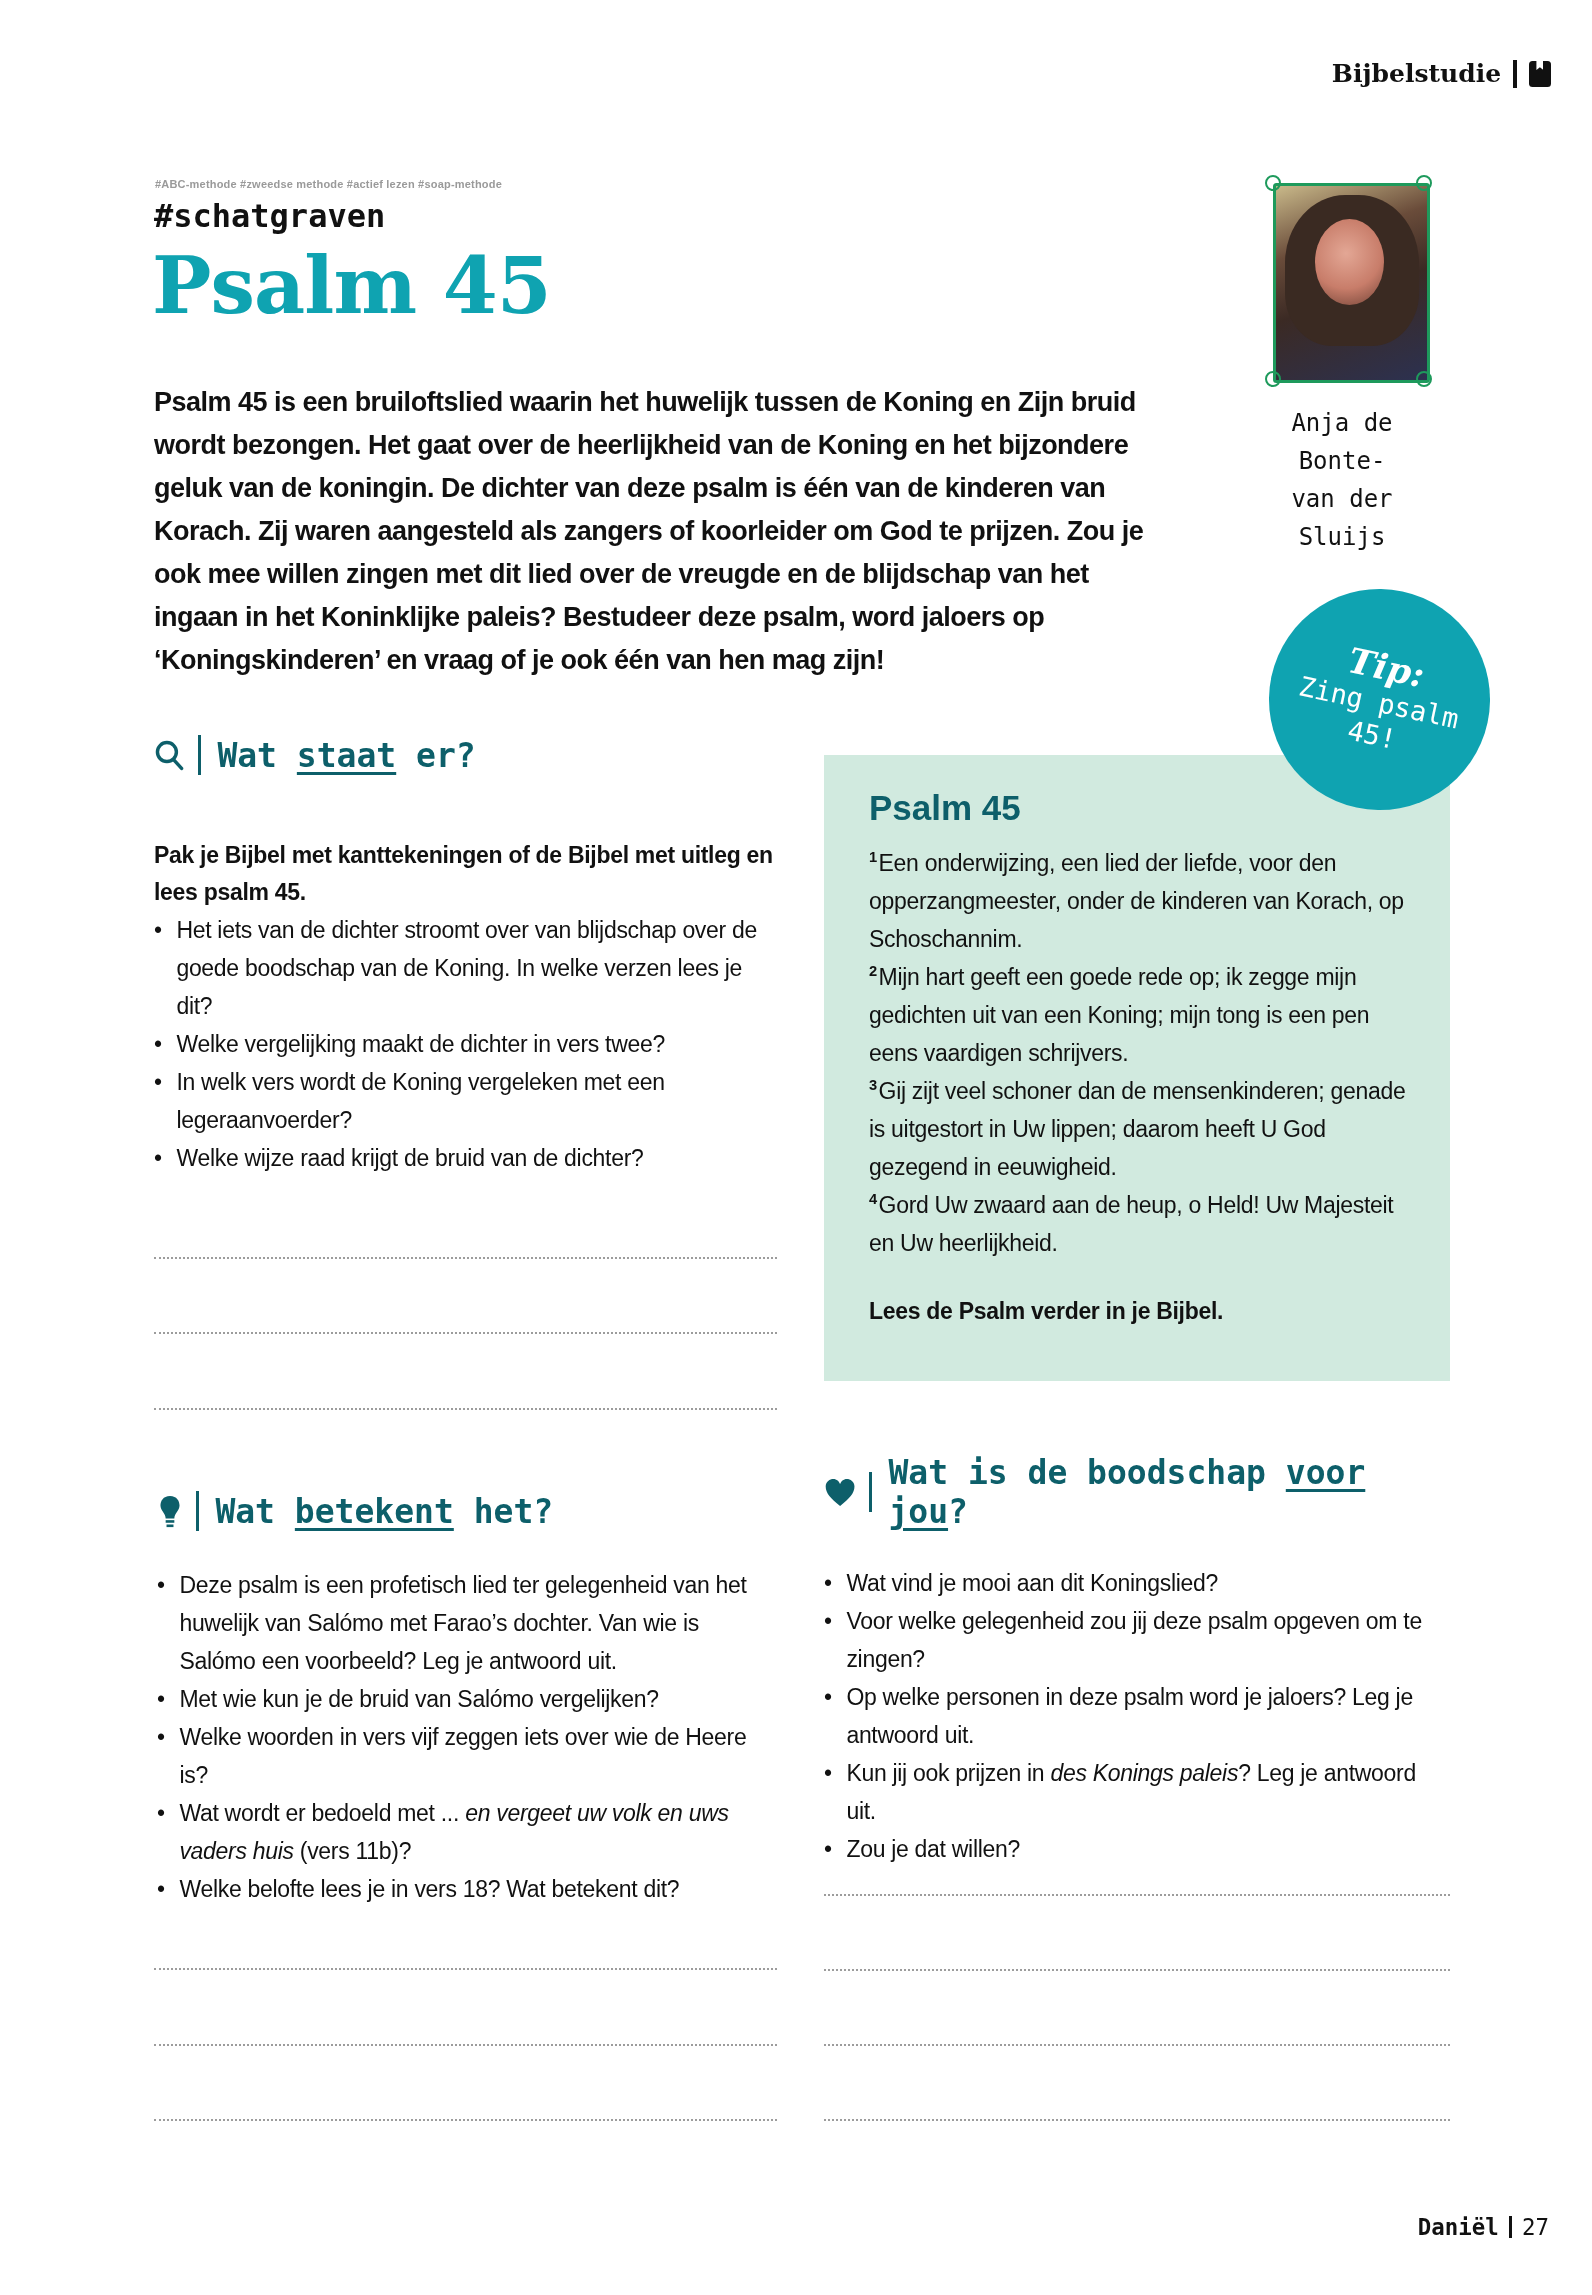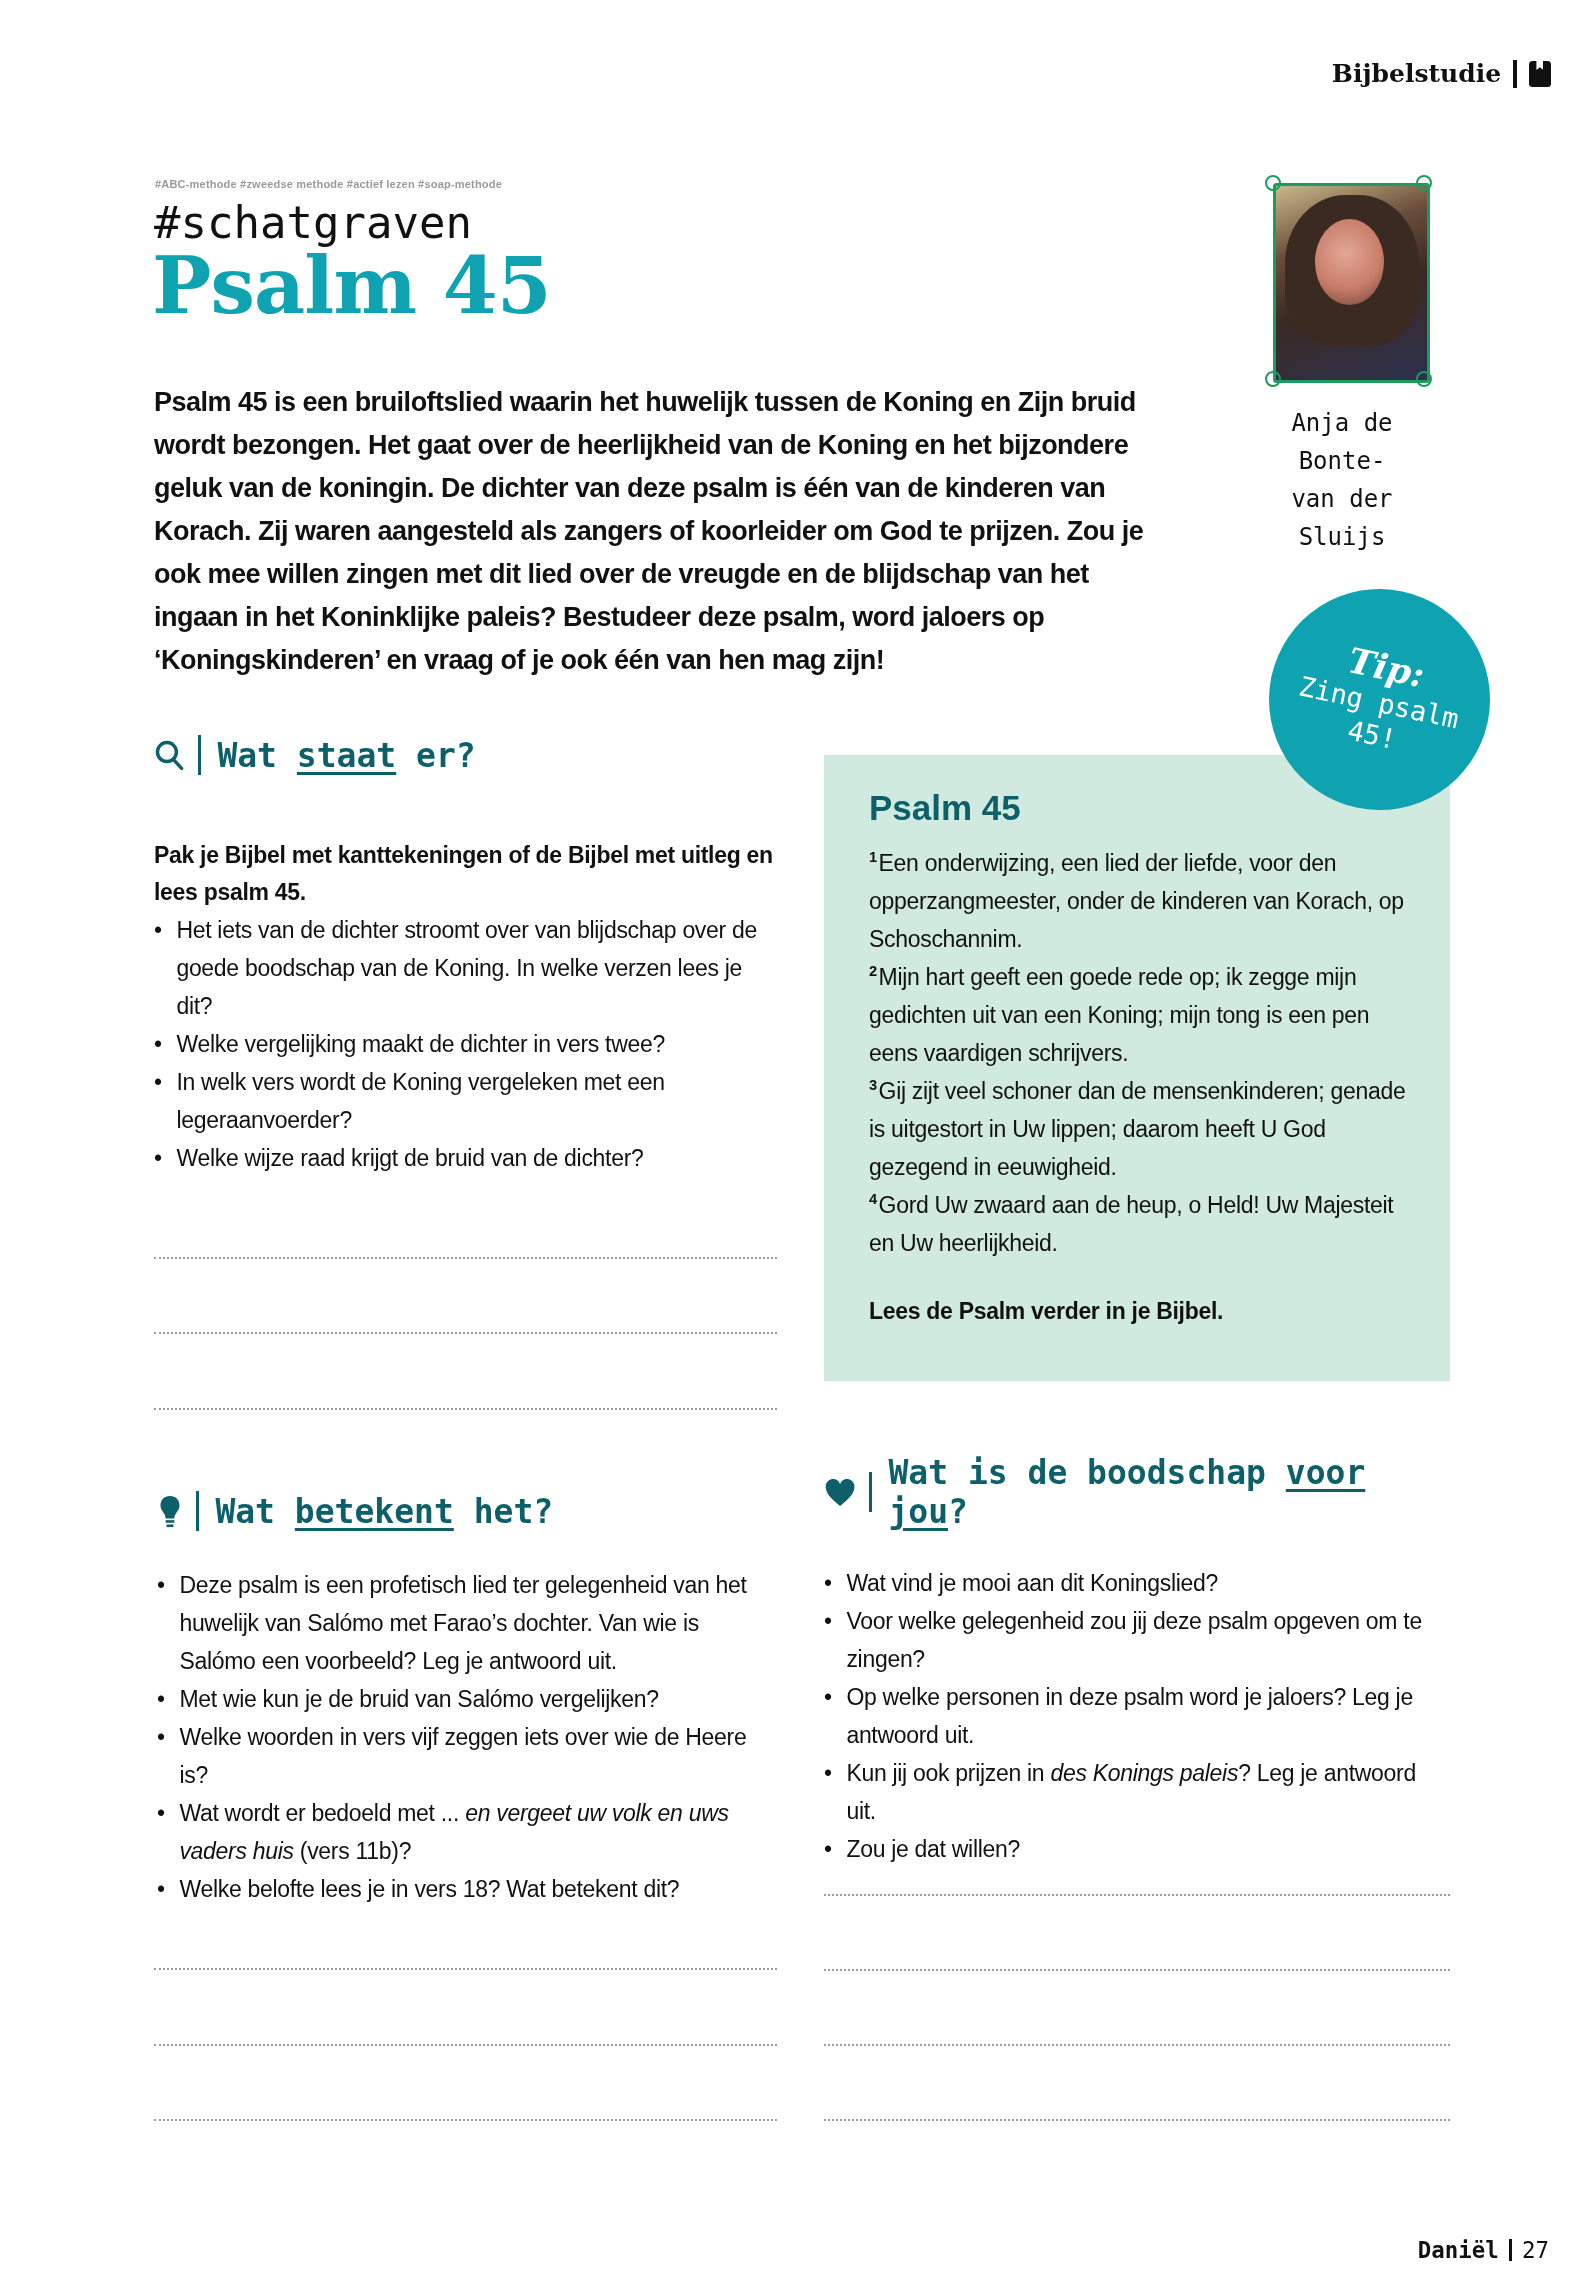--- a/index.html
+++ b/index.html
@@ -6,21 +6,21 @@
   body { width:1592px; height:2295px; position:relative; overflow:hidden; font-family:"Liberation Sans", sans-serif; color:#111; }
   .abs { position:absolute; }
 
   
   .run-head { right:41px; top:59px; display:flex; align-items:center; gap:12px; font-family:"DejaVu Serif", serif; font-weight:bold; font-size:25px; color:#111; }
   .run-sep { width:3.5px; height:28px; background:#111; }
   .book-icon { width:22.4px; height:26px; background:#111; border-radius:3.5px; position:relative; }
   .book-icon::after { content:""; position:absolute; left:7.8px; top:0; width:7px; height:9.5px; background:#fff; clip-path:polygon(0 0,100% 0,100% 100%,50% 70%,0 100%); }
 
   .tags { left:155px; top:178px; font-size:11px; color:#9a9a9a; font-weight:bold; letter-spacing:0.2px; }
-  .kicker { left:154px; top:197px; font-family:"DejaVu Sans Mono", monospace; font-size:44px; font-weight:normal; color:#111; }
+  .kicker { left:154px; top:197px; font-family:"DejaVu Sans Mono", monospace; font-size:32px; font-weight:bold; color:#111; }
   .title { left:152px; top:243px; font-family:"DejaVu Serif", serif; font-weight:bold; font-size:79px; color:#0fa3b1; letter-spacing:-0.9px; line-height:1.1; }
 
   .intro { left:154px; top:381px; width:1010px; font-size:27px; font-weight:bold; line-height:43px; letter-spacing:-0.5px; color:#111; }
 
   
   .photo-frame { left:1273px; top:183px; width:151px; height:194px; border:3.5px solid #1e9a5c; border-radius:3.5px; background:linear-gradient(160deg,#c9b98a 0%,#6a4c3a 30%,#3b2a24 55%,#2c3150 100%); overflow:hidden; }
   .photo-face { position:absolute; left:39px; top:33px; width:69px; height:86px; border-radius:50%; background:radial-gradient(circle at 45% 40%, #e3a795 0%, #c87d6a 55%, #6d4034 100%); }
   .photo-hair { position:absolute; left:8.6px; top:8.6px; width:134px; height:151px; border-radius:45% 45% 35% 35%; background:#3a2a22; }
   .loop { position:absolute; width:12px; height:12px; border:2.6px solid #1e9a5c; border-radius:50%; background:transparent; }
   .author { left:1243px; top:404px; width:198px; text-align:center; font-family:"DejaVu Sans Mono", monospace; font-size:24px; line-height:38px; color:#111; }
@@ -41,21 +41,21 @@
   ul.q li::before { content:"•"; position:absolute; left:0; top:0; font-size:23px; }
   .dots { height:0; border-top:2.6px dotted #9c9c9c; }
 
   
   .psalm-box { left:824px; top:755px; width:626px; height:626px; background:#d1eadf; z-index:1; }
   .psalm-title { font-family:"Liberation Sans", sans-serif; font-weight:bold; font-size:35px; color:#0d5f6a; margin:33px 0 15.5px 45px; }
   .verses { margin-left:45px; width:544px; font-size:23px; line-height:38px; letter-spacing:-0.3px; color:#111; }
   .vn { font-weight:bold; font-size:14.7px; vertical-align:super; line-height:0; margin-right:1.7px; }
   .readmore { margin:36px 0 0 45px; font-size:23px; font-weight:bold; letter-spacing:-0.3px; }
 
-  .footer { right:43px; top:2214px; display:flex; align-items:center; gap:10.4px; font-family:"DejaVu Sans Mono", monospace; font-size:22.4px; color:#111;margin-top:23px; }
+  .footer { right:43px; top:2214px; display:flex; align-items:center; gap:10.4px; font-family:"DejaVu Sans Mono", monospace; font-size:22.4px; color:#111; }
   .footer .b { font-weight:bold; }
   .footer .sep { width:2.6px; height:22.4px; background:#111; }
 </style>
 </head>
 <body>
 
 <div class="abs run-head">
   <span>Bijbelstudie</span>
   <span class="run-sep"></span>
   <span class="book-icon"></span>

